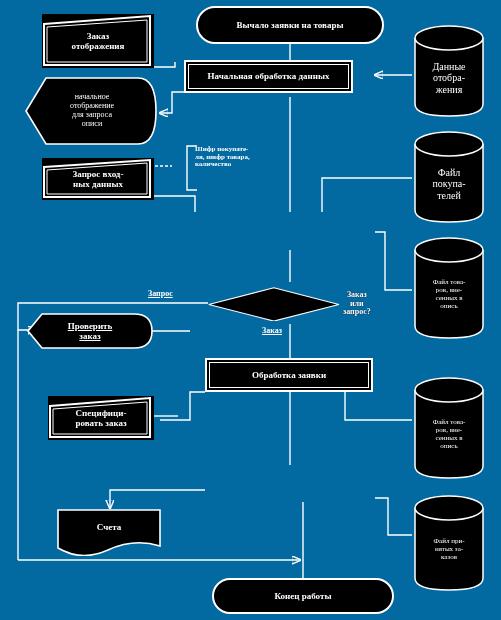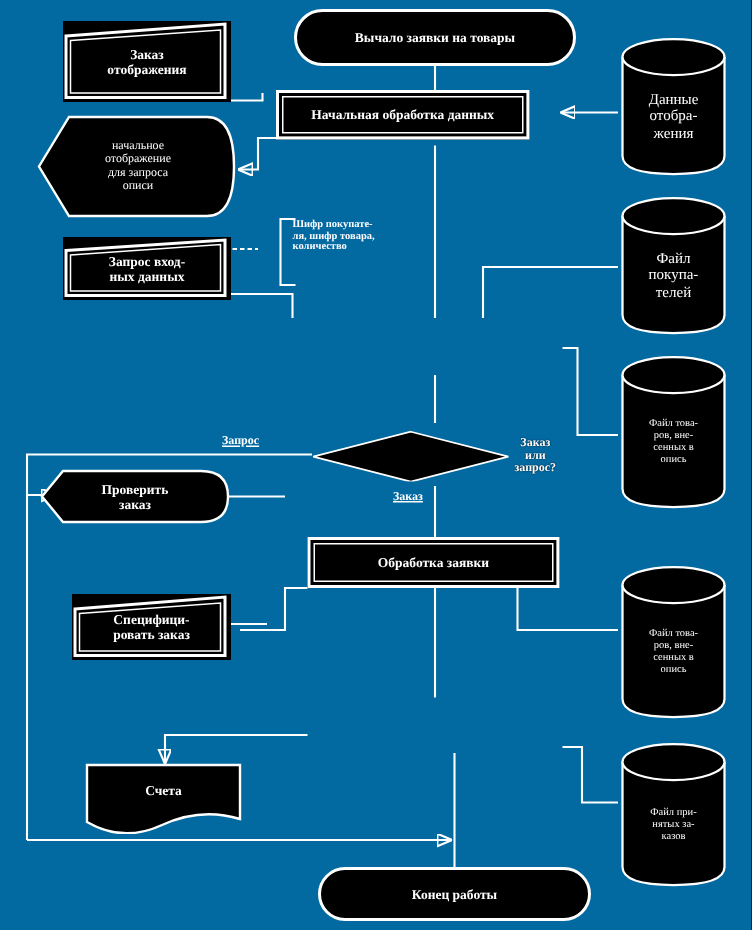--- a/index.html
+++ b/index.html
@@ -194,21 +194,21 @@
 запрос?</span>
   </div>
 
   <div class="edgelabel f8" style="left:148px; top:289px;">
     <span>Запрос</span>
   </div>
   <div class="edgelabel f8" style="left:262px; top:326px;">
     <span>Заказ</span>
   </div>
 
-  <div class="node f9 bold" style="left:26px; top:312px; width:128px; height:38px;">
+  <div class="node f9 bold" style="left:26px; top:312px; width:128px; height:38px;text-decoration:underline;">
     <svg class="hexshp" viewBox="0 0 128 38" preserveAspectRatio="none">
       <path d="M16,2 L108,2 Q126,2 126,19 Q126,36 108,36 L16,36 L2,19 Z" fill="#000" stroke="#fff" stroke-width="1.6"></path>
     </svg>
     <span class="txt">Проверить
 заказ</span>
   </div>
 
   <div class="node io f9 bold" style="left:48px; top:396px; width:106px; height:44px;">
     <svg class="shp" viewBox="0 0 106 44" preserveAspectRatio="none">
       <path d="M2,10 L102,2 L102,41 L2,41 Z" fill="#000" stroke="#fff" stroke-width="2"></path>

